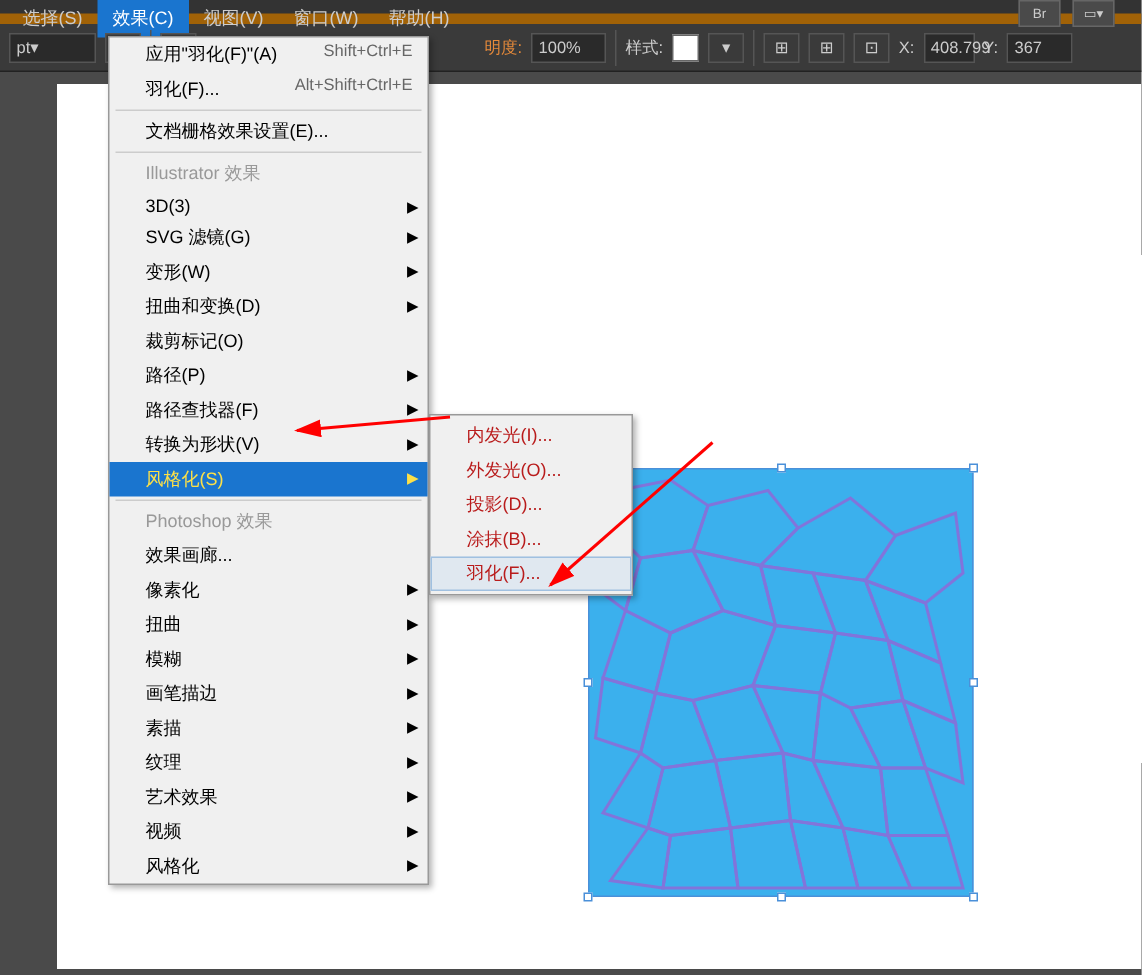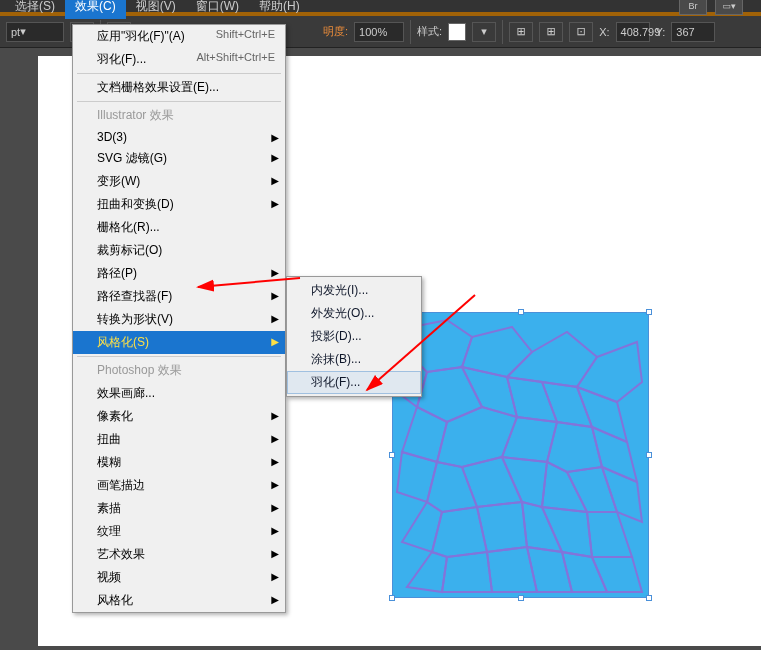--- a/index.html
+++ b/index.html
@@ -1,18 +1,18 @@
 <!DOCTYPE html>
 <html><head>
   <meta charset="utf-8">
   <style>
     * { margin: 0; padding: 0; box-sizing: border-box; font-family: "Microsoft YaHei", sans-serif; }
     body { width: 761px; height: 650px; background: #4a4a4a; overflow: hidden; position: relative; }
     
-    .menubar { background: #333; height: 16px; display: flex; align-items: center; padding-left: 5px; border-bottom: 4px solid #a16207; }
+    .menubar { background: #333; height: 16px; display: flex; align-items: flex-start; padding-left: 5px; border-bottom: 7px solid #a16207; }
     .menubar-item { color: #ccc; font-size: 12px; padding: 4px 10px; cursor: pointer; }
     .menubar-item.active { background: #1a75cf; color: #fff; }
     .menubar-right { margin-left: auto; display: flex; gap: 8px; padding-right: 18px; align-items: center; }
     .menubar-btn { width: 28px; height: 18px; background: #4a4a4a; border: 1px solid #666; color: #ccc; font-size: 9px; display: flex; align-items: center; justify-content: center; }
     
     .toolbar { background: #3a3a3a; height: 32px; display: flex; align-items: center; padding: 0 6px; gap: 6px; border-bottom: 1px solid #222; }
     .tb-field { background: #2a2a2a; border: 1px solid #555; color: #ccc; font-size: 11px; height: 20px; padding: 0 4px; display: flex; align-items: center; }
     .tb-label { color: #ccc; font-size: 11px; }
     .tb-label-orange { color: #e68a3a; font-size: 11px; }
     .tb-divider { width: 1px; height: 24px; background: #555; }
@@ -37,21 +37,21 @@
     
     .dropdown { position: absolute; left: 72px; top: 24px; width: 214px; background: #f0f0f0; border: 1px solid #999; box-shadow: 2px 2px 4px rgba(0,0,0,0.3); }
     .dd-item { font-size: 12px; padding: 3px 10px 3px 24px; color: #000; display: flex; justify-content: space-between; position: relative; }
     .dd-item.hover { background: #1a75cf; color: #fde047; }
     .dd-item.disabled { color: #999; }
     .dd-sep { height: 1px; background: #ccc; margin: 2px 4px; }
     .dd-arrow { position: absolute; right: 6px; top: 5px; font-size: 10px; }
     .dd-shortcut { color: #666; font-size: 11px; }
     
     .submenu { position: absolute; left: 286px; top: 276px; width: 136px; background: #f0f0f0; border: 1px solid #999; box-shadow: 2px 2px 4px rgba(0,0,0,0.3); padding: 2px 0; }
-    .sub-item { font-size: 12px; padding: 3px 10px 3px 24px; color: #0f172a; position: relative; }
+    .sub-item { font-size: 12px; padding: 3px 10px 3px 24px; color: #b91c1c; position: relative; }
     .sub-item.hover { background: #e0e8f0; border: 1px solid #a0c0e0; padding: 2px 9px 2px 23px; }
     
     .arrow { position: absolute; pointer-events: none; }
   </style>
 </head>
 <body>
 
 <div class="menubar">
   <div class="menubar-item">选择(S)</div>
   <div class="menubar-item active">效果(C)</div>
@@ -175,23 +175,20 @@
     </div>
     <div class="dd-item">
       <span>变形(W)</span>
       <span class="dd-arrow">▶</span>
     </div>
     <div class="dd-item">
       <span>扭曲和变换(D)</span>
       <span class="dd-arrow">▶</span>
     </div>
     <div class="dd-item">
-      <span>栅格化(R)...</span>
-    </div>
-    <div class="dd-item">
       <span>裁剪标记(O)</span>
     </div>
     <div class="dd-item">
       <span>路径(P)</span>
       <span class="dd-arrow">▶</span>
     </div>
     <div class="dd-item">
       <span>路径查找器(F)</span>
       <span class="dd-arrow">▶</span>
     </div>

